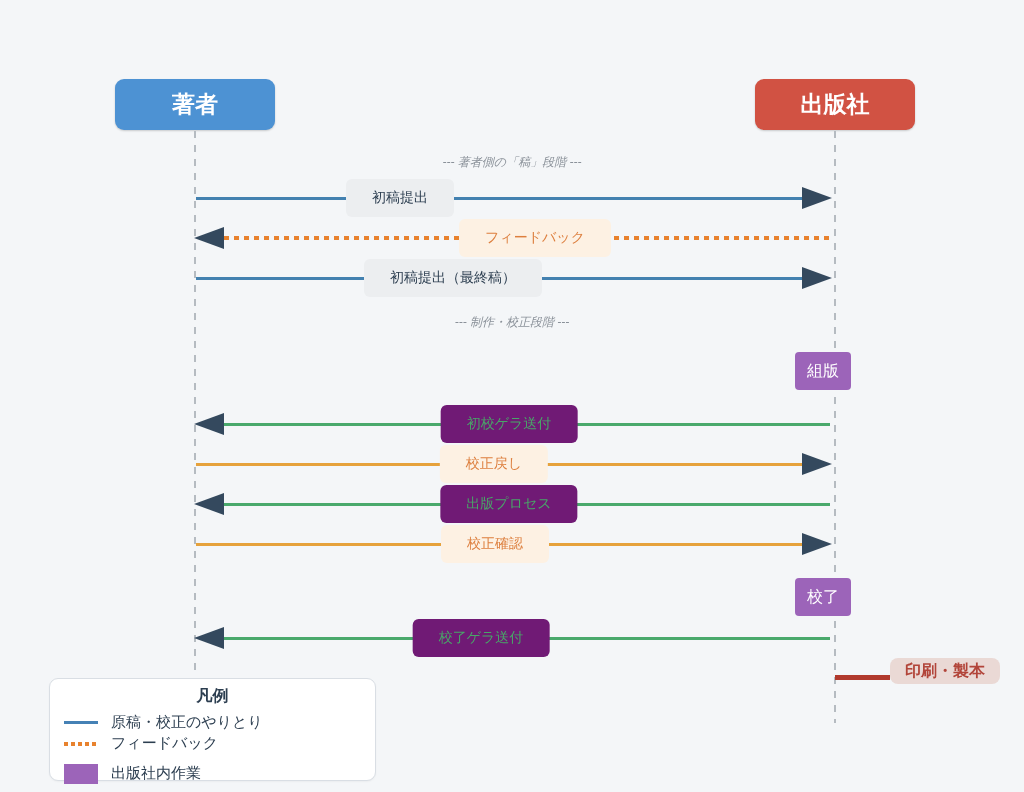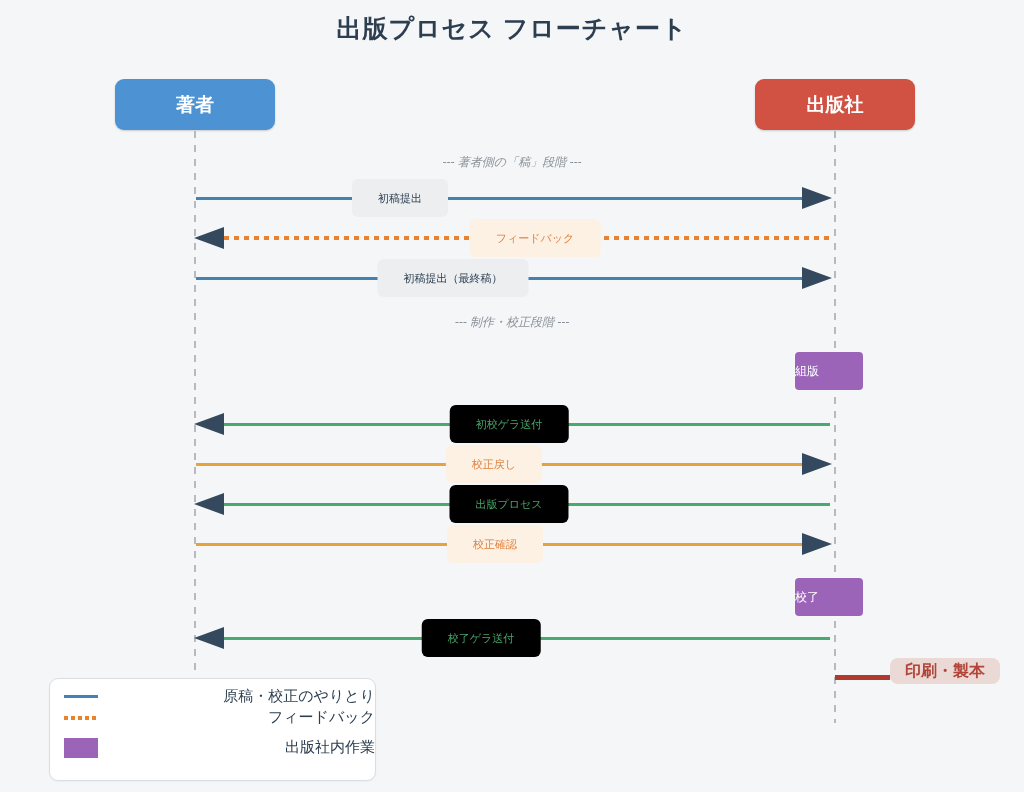--- a/index.html
+++ b/index.html
@@ -4,21 +4,21 @@
 <style>
   html,body { margin:0; padding:0; background:#f4f6f8; }
   body { font-family:"Liberation Sans","DejaVu Sans",sans-serif; }
   .canvas { position:relative; width:1024px; height:792px; background:#f4f6f8; overflow:hidden; }
 
   .title { position:absolute; top:12px; left:0; width:100%; text-align:center;
            font-size:25px; font-weight:bold; color:#2c3e50; letter-spacing:1px; }
 
   .actor { position:absolute; top:79px; width:160px; height:51px; border-radius:9px;
            display:flex; align-items:center; justify-content:center; color:#fff;
-           font-weight:bold; font-size:19px; box-shadow:0 1px 2px rgba(0,0,0,.18); }
+           font-weight:bold; font-size:23px; box-shadow:0 1px 2px rgba(0,0,0,.18); }
   .actor.author { left:115px; background:#4d92d3; }
   .actor.publisher { left:755px; background:#d15243; }
 
   .lifeline { position:absolute; width:2px;
               background:repeating-linear-gradient(180deg,#b5bbc1 0 7px,transparent 7px 14px); }
   .lifeline.author { left:194px; top:131px; height:540px; }
   .lifeline.publisher { left:834px; top:131px; height:592px; }
 
   .section-label { position:absolute; left:0; width:100%; text-align:center;
                    font-style:italic; font-size:12px; color:#8a9199; }
@@ -30,51 +30,50 @@
   .line.amber { background:#e6a23c; left:0; right:24px; }
   .line.dotted { top:-2px; height:4px; left:28px; right:0;
                  background:repeating-linear-gradient(90deg,#e8822e 0 5px,transparent 5px 10px); }
   .head { position:absolute; top:-11px; width:0; height:0;
           border-top:11px solid transparent; border-bottom:11px solid transparent; }
   .head.right { right:-2px; border-left:30px solid #34495e; }
   .head.left  { left:-2px;  border-right:30px solid #34495e; }
 
   .lbl { position:absolute; top:-19px; transform:translateX(-50%); height:38px;
          display:flex; align-items:center; padding:0 26px; border-radius:6px;
-         font-size:11px; white-space:nowrap; }
+         font-size:14px; white-space:nowrap; }
   .lbl.gray    { background:#eceef0; color:#2c3e50; }
   .lbl.cream   { background:#fdf1e3; color:#dd7f3e; }
-  .lbl.greenbg { background:#000000; color:#49a568; }
+  .lbl.greenbg { background:#701a75; color:#49a568; }
 
-  .task { position:absolute; left:795px; width:68px; height:38px; background:#9c64b9;
-          border-radius:4px; color:#fff; font-size:12px;
-          display:flex; align-items:center; justify-content:flex-start; }
+  .task { position:absolute; left:795px; width:56px; height:38px; background:#9c64b9;
+          border-radius:4px; color:#fff; font-size:16px;
+          display:flex; align-items:center; justify-content:center; }
 
   .final-line { position:absolute; left:835px; top:675px; width:55px; height:5px; background:#b13a2e; }
   .final-box  { position:absolute; left:890px; top:658px; height:26px; padding:0 15px;
                 background:#ead9d5; border-radius:8px; color:#b2453a; font-weight:bold;
                 font-size:16px; display:flex; align-items:center; }
 
   .legend { position:absolute; left:49px; top:678px; width:327px; height:103px;
             background:#ffffff; border:1.5px solid #d9dee4; border-radius:9px;
             box-sizing:border-box; padding-top:7px; box-shadow:0 1px 2px rgba(0,0,0,.04); }
   .legend-title { text-align:center; font-weight:bold; font-size:16px; color:#2c3e50; margin-bottom:5px; }
-  .legend-row { display:flex; align-items:center; height:21px; padding-left:14px;justify-content:space-between; }
+  .legend-row { display:flex; align-items:center; height:21px; padding-left:14px; }
   .swatch { width:34px; margin-right:13px; flex:none; }
   .swatch.blue   { height:3px;  background:#4581b5; }
   .swatch.dotted { height:4px;  background:repeating-linear-gradient(90deg,#e8822e 0 4px,transparent 4px 7px); }
   .swatch.purple { height:20px; background:#9c64b9; }
   .legend-label { font-size:15px; color:#2c3e50; }
 </style>
 </head>
 <body>
 
 <div class="canvas">
 
-  <div class="title">出版プロセス フローチャート</div>
 
   <div class="actor author">
     <span>著者</span>
   </div>
   <div class="actor publisher">
     <span>出版社</span>
   </div>
 
   <div class="lifeline author"></div>
   <div class="lifeline publisher"></div>
@@ -138,20 +137,21 @@
     <div class="head left"></div>
     <div class="lbl greenbg" style="left:285px">校了ゲラ送付</div>
   </div>
 
   <div class="final-line"></div>
   <div class="final-box">
     <span>印刷・製本</span>
   </div>
 
   <div class="legend">
+    <div class="legend-title">凡例</div>
     <div class="legend-row">
       <div class="swatch blue"></div>
       <div class="legend-label">原稿・校正のやりとり</div>
     </div>
     <div class="legend-row">
       <div class="swatch dotted"></div>
       <div class="legend-label">フィードバック</div>
     </div>
     <div class="legend-row" style="margin-top:9px">
       <div class="swatch purple"></div>

